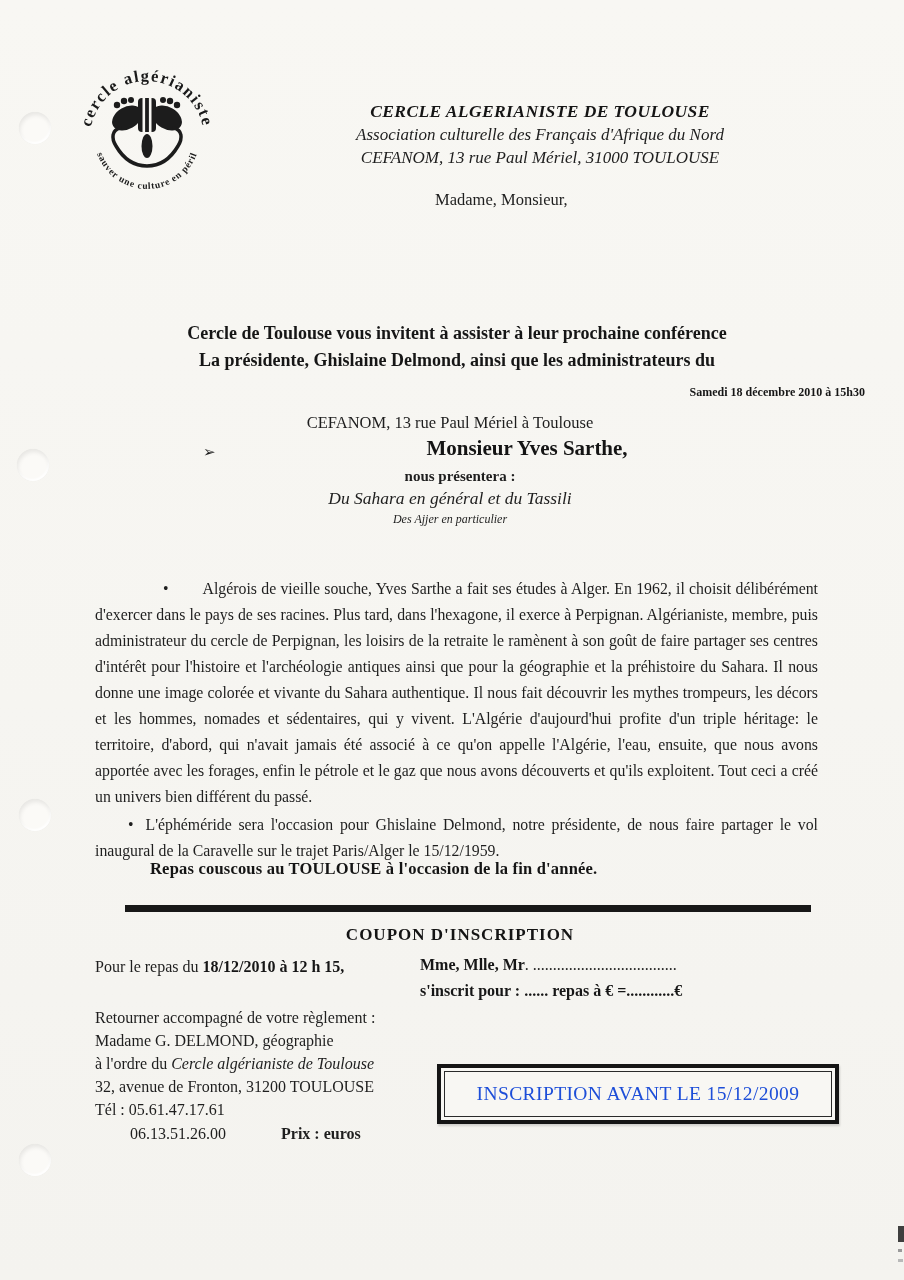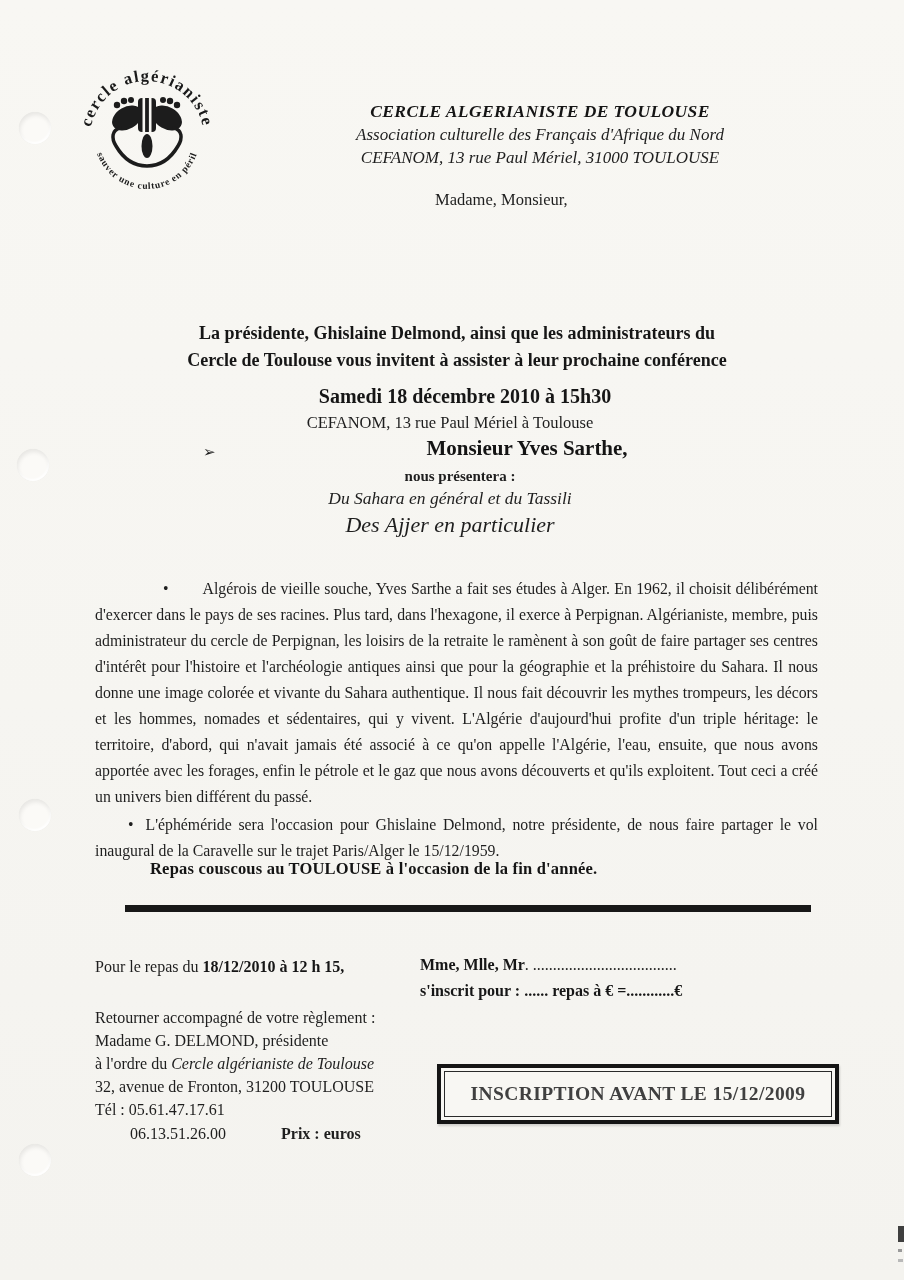--- a/index.html
+++ b/index.html
@@ -17,27 +17,27 @@
   .stamp-top-text { font-family:"Liberation Serif",serif; font-weight:bold; font-size:16.5px; letter-spacing:1.6px; fill:#1a1a1a; }
   .stamp-bot-text { font-family:"Liberation Serif",serif; font-weight:bold; font-size:9.5px; letter-spacing:.8px; fill:#1a1a1a; }
 
   .org { position:absolute; left:320px; top:100px; width:440px; text-align:center; font-style:italic; font-size:17px; line-height:23px; }
   .org-name { font-weight:bold; font-size:17.5px; letter-spacing:.4px; color:#151515; }
 
   .salutation { position:absolute; left:435px; top:190px; font-size:16.5px; }
 
   .inv { position:absolute; left:57px; top:320px; width:800px; text-align:center; font-weight:bold; font-size:18px; line-height:27px; color:#161616; }
 
-  .event-date  { position:absolute; left:65px; top:385px; width:800px; text-align:center; font-weight:bold; font-size:20px; color:#161616; }
+  .event-date  { position:absolute; left:65px; top:385px; width:800px; text-align:right; font-weight:bold; font-size:12px; color:#161616; }
   .event-venue { position:absolute; left:50px; top:413px; width:800px; text-align:center; font-size:16.5px; }
   .arrow   { position:absolute; left:203px; top:443px; font-size:15px; }
   .speaker { position:absolute; left:127px; top:436px; width:800px; text-align:center; font-weight:bold; font-size:21px; color:#141414; }
   .intro   { position:absolute; left:60px; top:468px; width:800px; text-align:center; font-weight:bold; font-size:15px; }
   .topic1  { position:absolute; left:50px; top:488px; width:800px; text-align:center; font-style:italic; font-size:17.5px; }
-  .topic2  { position:absolute; left:50px; top:512px; width:800px; text-align:center; font-style:italic; font-size:22px; }
+  .topic2  { position:absolute; left:50px; top:512px; width:800px; text-align:center; font-style:italic; font-size:12px; }
 
   .para { position:absolute; left:95px; width:723px; text-align:justify; font-size:15.8px; line-height:26px; }
   #para1 { top:560px; text-indent:68px; }
   #para1 .b { margin-right:34px; }
   #para2 { top:796px; text-indent:33px; }
   #para2 .b { margin-right:12px; }
 
   .meal { position:absolute; left:150px; top:859px; font-weight:bold; font-size:16.5px; letter-spacing:.2px; color:#141414; }
 
   .bar { position:absolute; left:125px; top:905px; width:686px; height:7px; background:#181818; }
@@ -58,22 +58,22 @@
   #phone-line  { left:95px;  top:1101px; }
   #phone2-line { left:130px; top:1125px; }
   #price-line  { left:281px; top:1125px; font-weight:bold;text-align:right; }
 
   .deadline-box {
     position:absolute; left:437px; top:1064px; width:388px;
     border:4px solid #151515; background:#f8f7f3; padding:3px;
     box-shadow:1px 2px 2px rgba(0,0,0,.15);
   }
   .deadline-inner {
-    border:1px solid #2a2a2a; text-align:center; font-weight:bold;
-    font-size:19.5px; letter-spacing:.4px; padding:11px 4px; color:#404040;
+    border:1px solid #2a2a2a; text-align:center; font-weight:normal;
+    font-size:19.5px; letter-spacing:.4px; padding:11px 4px; color:#1d4ed8;
   }
 
   .scan-mark { position:absolute; right:0; top:1226px; width:6px; height:16px; background:#3f3f3f; }
   .scan-dot1 { position:absolute; right:2px; top:1249px; width:4px; height:3px; background:#9a9a9a; }
   .scan-dot2 { position:absolute; right:1px; top:1259px; width:5px; height:3px; background:#b9b9b9; }
 </style>
 </head>
 <body>
 
 <div class="page">
@@ -113,48 +113,49 @@
 
   <div class="org">
     <div class="org-name">CERCLE ALGERIANISTE DE TOULOUSE</div>
     <div>Association culturelle des Français d'Afrique du Nord</div>
     <div>CEFANOM, 13 rue Paul Mériel, 31000 TOULOUSE</div>
   </div>
 
   <div class="salutation">Madame, Monsieur,</div>
 
   <div class="inv">
+    <div>Cercle de Toulouse vous invitent à assister à leur prochaine conférence</div>
     <div>La présidente, Ghislaine Delmond, ainsi que les administrateurs du</div>
-    <div>Cercle de Toulouse vous invitent à assister à leur prochaine conférence</div>
   </div>
 
   <div class="event-date">Samedi 18 décembre 2010 à 15h30</div>
   <div class="event-venue">CEFANOM, 13 rue Paul Mériel à Toulouse</div>
   <div class="arrow">➢</div>
   <div class="speaker">Monsieur Yves Sarthe,</div>
   <div class="intro">nous présentera :</div>
   <div class="topic1">Du Sahara en général et du Tassili</div>
   <div class="topic2">Des Ajjer en particulier</div>
 
   <p class="para" id="para1"><span class="b">•</span><span>Algérois de vieille souche, Yves Sarthe a fait ses études à Alger. En 1962, il choisit délibérément d'exercer dans le pays de ses racines. Plus tard, dans l'hexagone, il exerce à Perpignan. Algérianiste, membre, puis administrateur du cercle de Perpignan, les loisirs de la retraite le ramènent à son goût de faire partager ses centres d'intérêt pour l'histoire et l'archéologie antiques ainsi que pour la géographie et la préhistoire du Sahara. Il nous donne une image colorée et vivante du Sahara authentique. Il nous fait découvrir les mythes trompeurs, les décors et les hommes, nomades et sédentaires, qui y vivent. L'Algérie d'aujourd'hui profite d'un triple héritage: le territoire, d'abord, qui n'avait jamais été associé à ce qu'on appelle l'Algérie, l'eau, ensuite, que nous avons apportée avec les forages, enfin le pétrole et le gaz que nous avons découverts et qu'ils exploitent. Tout ceci a créé un univers bien différent du passé.</span></p>
 
   <p class="para" id="para2"><span class="b">•</span><span>L'éphéméride sera l'occasion pour Ghislaine Delmond, notre présidente, de nous faire partager le vol inaugural de la Caravelle sur le trajet Paris/Alger le 15/12/1959.</span></p>
 
   <div class="meal">Repas couscous au TOULOUSE à l'occasion de la fin d'année.</div>
 
   <div class="bar"></div>
+  <div class="coupon-title">COUPON D'INSCRIPTION</div>
 
   <div class="line" id="meal-line"><span>Pour le repas du </span><span class="bold">18/12/2010 à 12 h 15,</span></div>
 
   <div class="line" id="name-line"><span class="bold">Mme, Mlle, Mr</span><span>. ....................................</span></div>
 
   <div class="line" id="insc-line">s'inscrit pour : ...... repas à  € =............€</div>
 
   <div class="line" id="return-line">Retourner accompagné de votre règlement :</div>
-  <div class="line" id="payee-line">Madame G. DELMOND, présidente</div>
+  <div class="line" id="payee-line">Madame G. DELMOND, géographie</div>
 
   <div class="line" id="order-line"><span>à l'ordre du </span><span class="ital">Cercle algérianiste de Toulouse</span></div>
 
   <div class="line" id="street-line">32, avenue de Fronton, 31200 TOULOUSE</div>
   <div class="line" id="phone-line">Tél : 05.61.47.17.61</div>
   <div class="line" id="phone2-line">06.13.51.26.00</div>
   <div class="line" id="price-line">Prix :  euros</div>
 
   <div class="deadline-box">
     <div class="deadline-inner">INSCRIPTION AVANT LE 15/12/2009</div>

